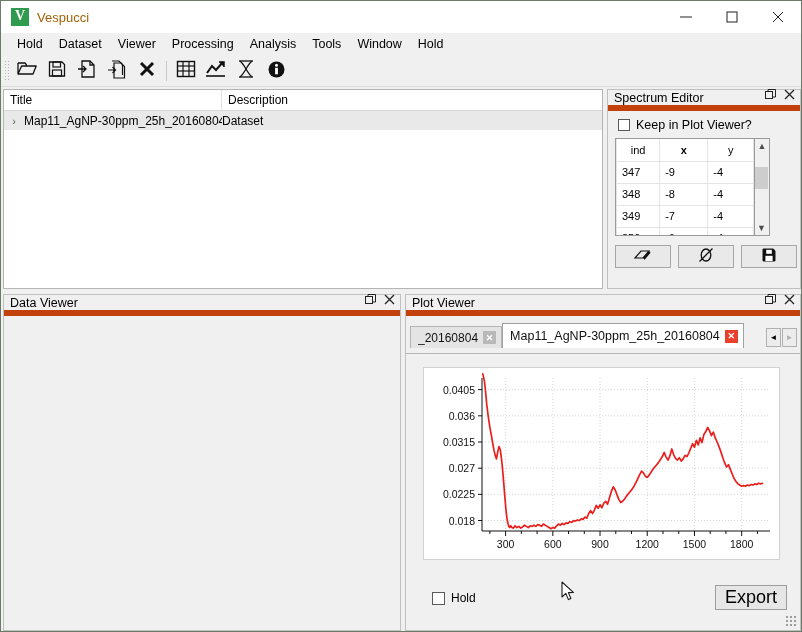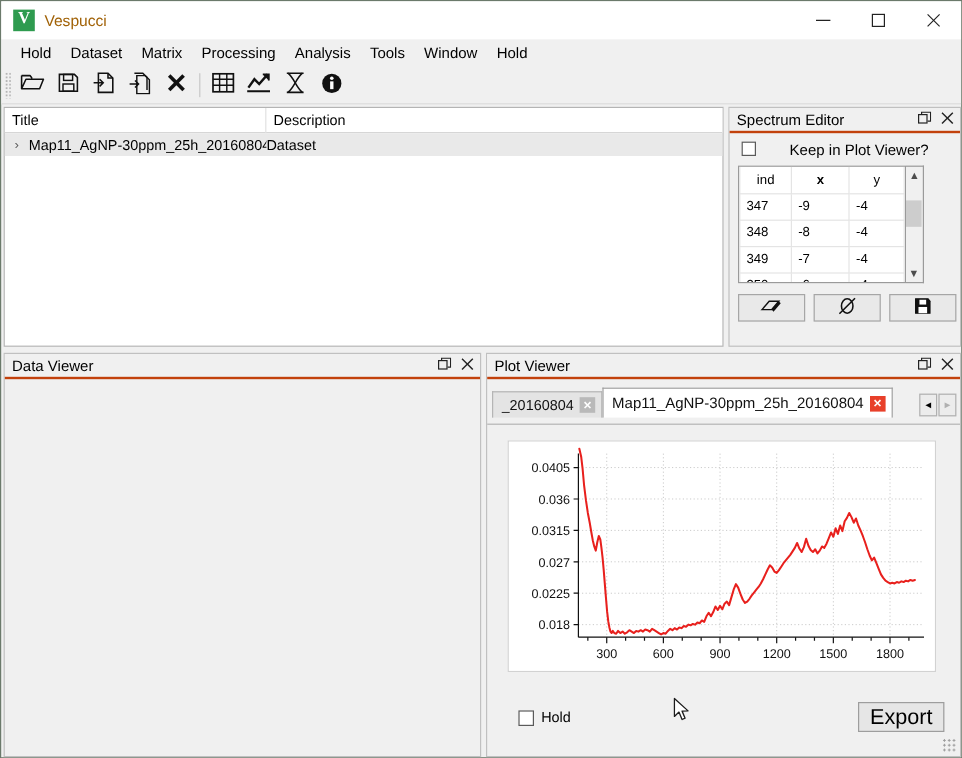--- a/index.html
+++ b/index.html
@@ -117,32 +117,32 @@
 
   
   #speceditor {
     position: absolute; left: 606px; top: 88px;
     width: 194px; height: 200px;
     background: #f0f0f0;
     border: 1px solid #c0c0c0;
   }
   .dockhead {
     height: 21px;
-    display: flex; align-items: center;
-    background: #f0f0f0;
-    border-bottom: 2px solid #c2410c;
+    display: flex; align-items: flex-end;
+    background: #f0f0f0;
+    border-bottom: 6px solid #c2410c;
     padding-left: 6px;
   }
   .docktitle { font-size: 12.5px; flex: 1; white-space: nowrap; overflow: hidden; }
   .dockbtn {
     width: 17px; height: 18px;
     display: flex; align-items: center; justify-content: center;
     margin-right: 2px;
   }
-  .checkrow { display: flex; align-items: flex-start; padding: 7px 4px 4px 10px; gap: 22px; }
+  .checkrow { display: flex; align-items: center; padding: 7px 4px 4px 10px; }
   .cbox {
     width: 12px; height: 12px;
     border: 1px solid #5a5a5a; background: #fff;
     margin-right: 6px; flex: none;
   }
   .checkrow span { font-size: 12.5px; }
 
   #spectable {
     position: absolute; left: 7px; top: 48px;
     width: 140px; height: 98px;
@@ -300,21 +300,21 @@
             <line x1="2" y1="2" x2="12" y2="12" stroke="#222" stroke-width="1"></line>
             <line x1="12" y1="2" x2="2" y2="12" stroke="#222" stroke-width="1"></line>
           </svg>
       </div>
     </div>
   </div>
 
   <div id="menubar">
     <div class="menuitem">Hold</div>
     <div class="menuitem">Dataset</div>
-    <div class="menuitem">Matrix</div>
+    <div class="menuitem">Viewer</div>
     <div class="menuitem">Processing</div>
     <div class="menuitem">Analysis</div>
     <div class="menuitem">Tools</div>
     <div class="menuitem">Window</div>
     <div class="menuitem">Hold</div>
   </div>
 
   <div id="toolbar">
     <div id="grip"></div>
 

